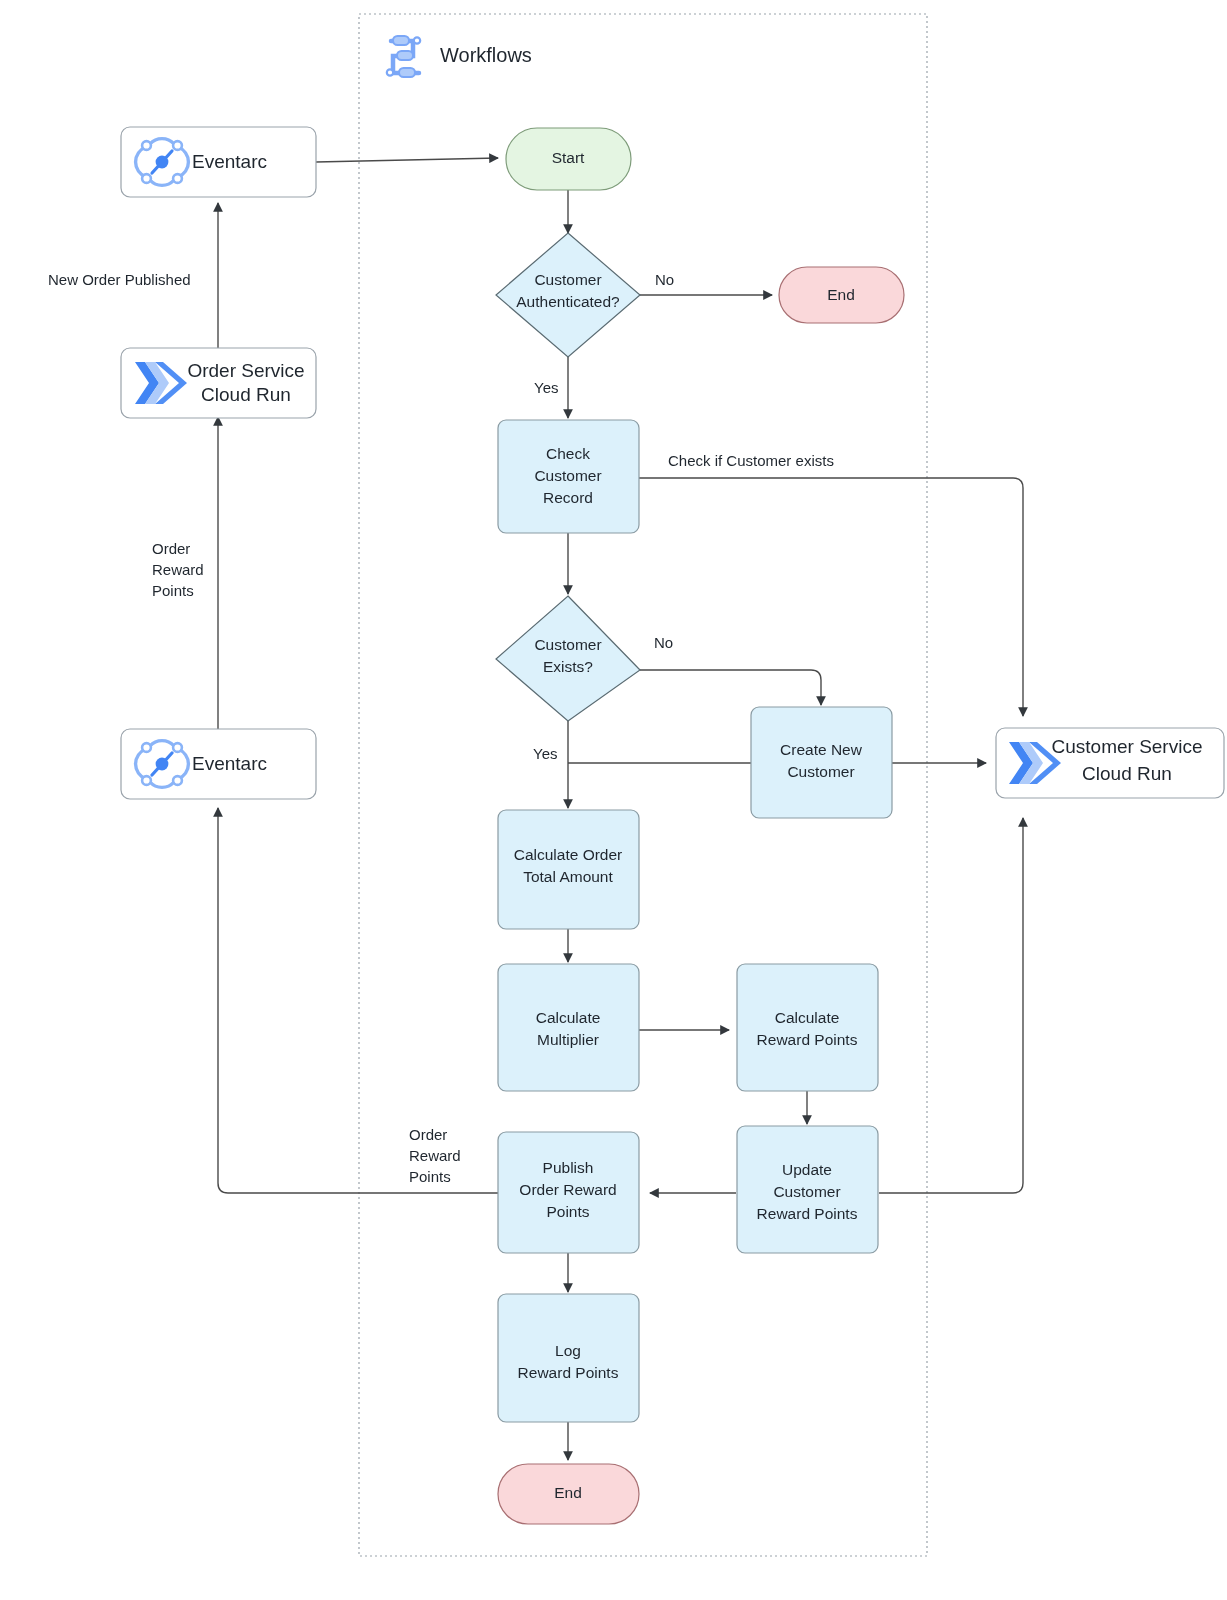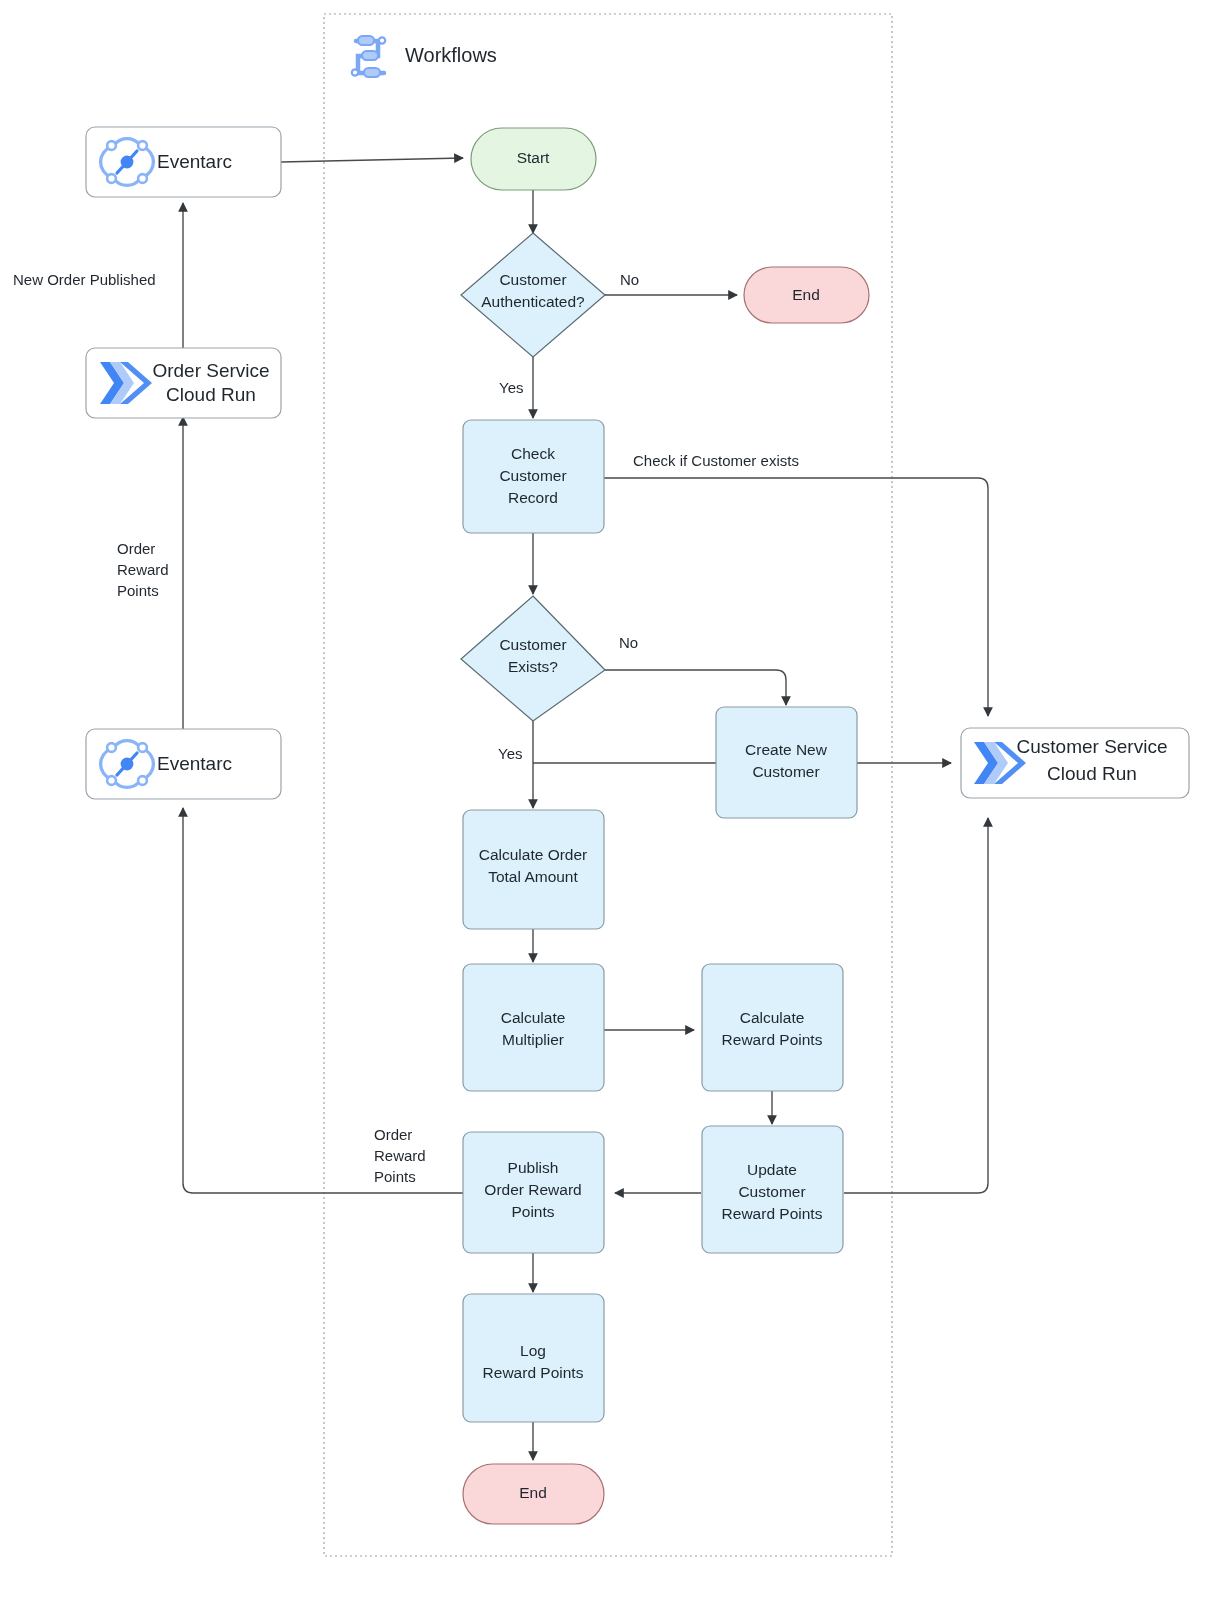--- a/index.html
+++ b/index.html
@@ -10,20 +10,21 @@
   body {
     width: 1227px;
     height: 1600px;
     font-family: "Liberation Sans", sans-serif;
     overflow: hidden;
   }
   #diagram-root {
     position: relative;
     width: 1097px;
     height: 1600px;
+    padding-left: 35px;
   }
   svg#flowchart {
     display: block;
     width: 1227px;
     height: 1600px;
   }
   .node-text {
     font-family: "Liberation Sans", sans-serif;
     font-size: 15.5px;
     fill: #1f262e;

